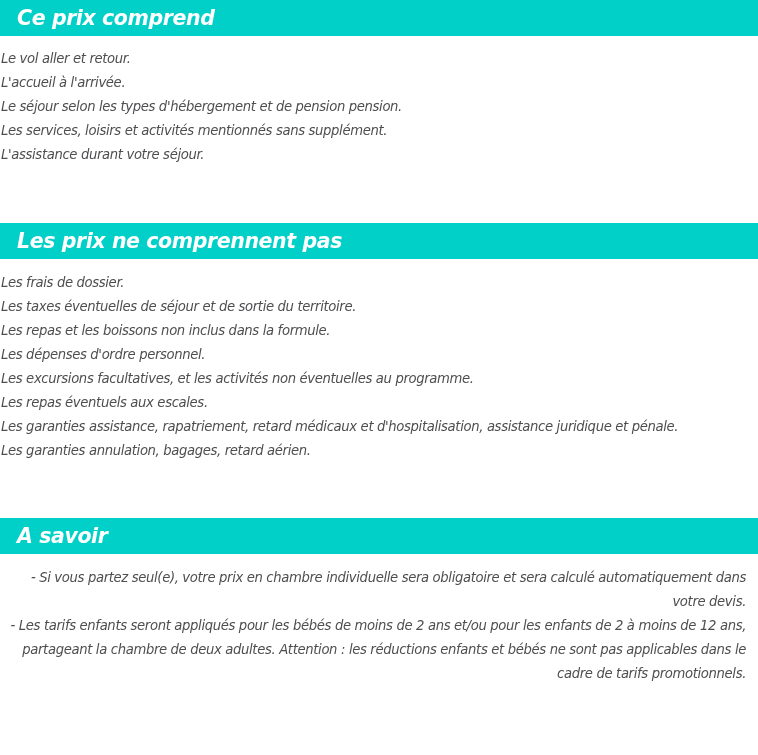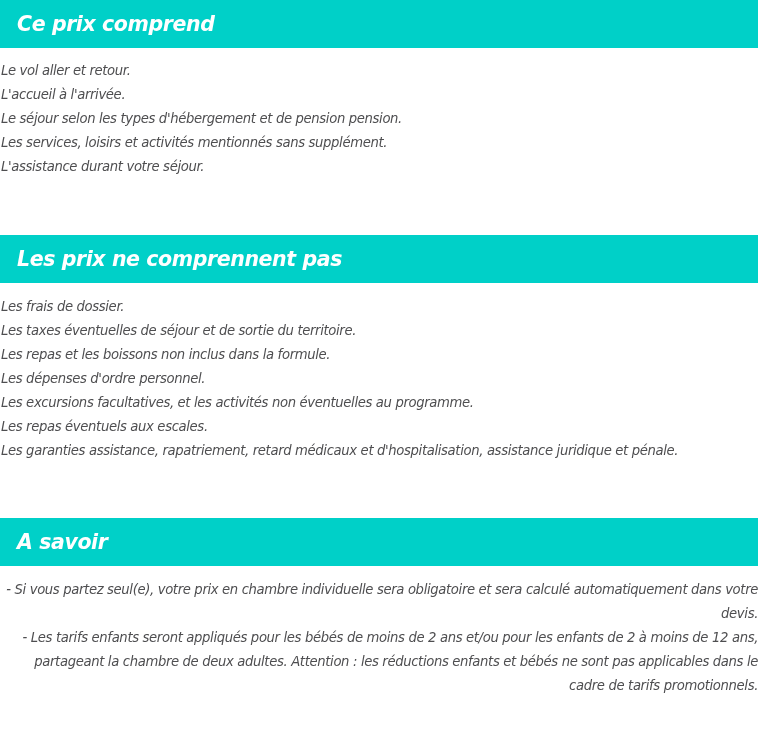--- a/index.html
+++ b/index.html
@@ -12,38 +12,38 @@
     background: #ffffff;
     font-family: "Liberation Sans", sans-serif;
     overflow: hidden;
   }
   .doc {
     width: 758px;
     position: relative;
   }
   .section-header {
     background: #00d0c8;
-    height: 48px;
+    height: 36px;
     display: flex;
     align-items: center;
     padding-left: 17px;
     box-sizing: border-box;
   }
   .section-header .title {
     color: #ffffff;
     font-family: "DejaVu Sans", sans-serif;
     font-style: italic;
     font-weight: bold;
     font-size: 20.5px;
     letter-spacing: -0.4px;
     line-height: 1;
     white-space: nowrap;
   }
   .section-body {
-    padding: 0 0 0 1px;
+    padding: 0 12px 0 1px;
   }
   .line {
     color: #4e4e50;
     font-family: "DejaVu Sans", sans-serif;
     font-style: italic;
     font-weight: normal;
     font-size: 13.2px;
     line-height: 24px;
     letter-spacing: -0.35px;
     white-space: nowrap;
@@ -92,20 +92,21 @@
     </div>
     <div class="gap-after-header-2"></div>
     <div class="section-body">
       <div class="line">Les frais de dossier.</div>
       <div class="line">Les taxes éventuelles de séjour et de sortie du territoire.</div>
       <div class="line">Les repas et les boissons non inclus dans la formule.</div>
       <div class="line">Les dépenses d'ordre personnel.</div>
       <div class="line">Les excursions facultatives, et les activités non éventuelles au programme.</div>
       <div class="line">Les repas éventuels aux escales.</div>
       <div class="line">Les garanties assistance, rapatriement, retard médicaux et d'hospitalisation, assistance juridique et pénale.</div>
+      <div class="line">Les garanties annulation, bagages, retard aérien.</div>
     </div>
   </div>
 
   <div class="spacer-2"></div>
 
   <div class="section">
     <div class="section-header">
       <span class="title">A savoir</span>
     </div>
     <div class="gap-after-header-3"></div>

